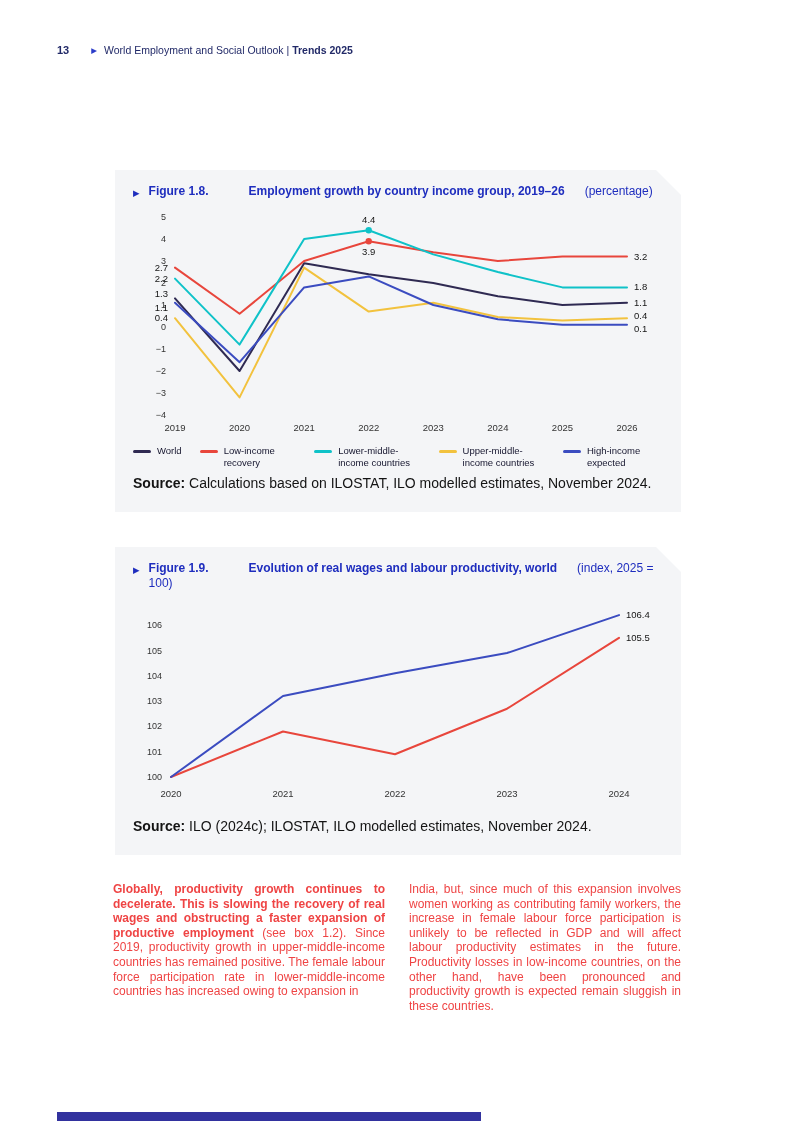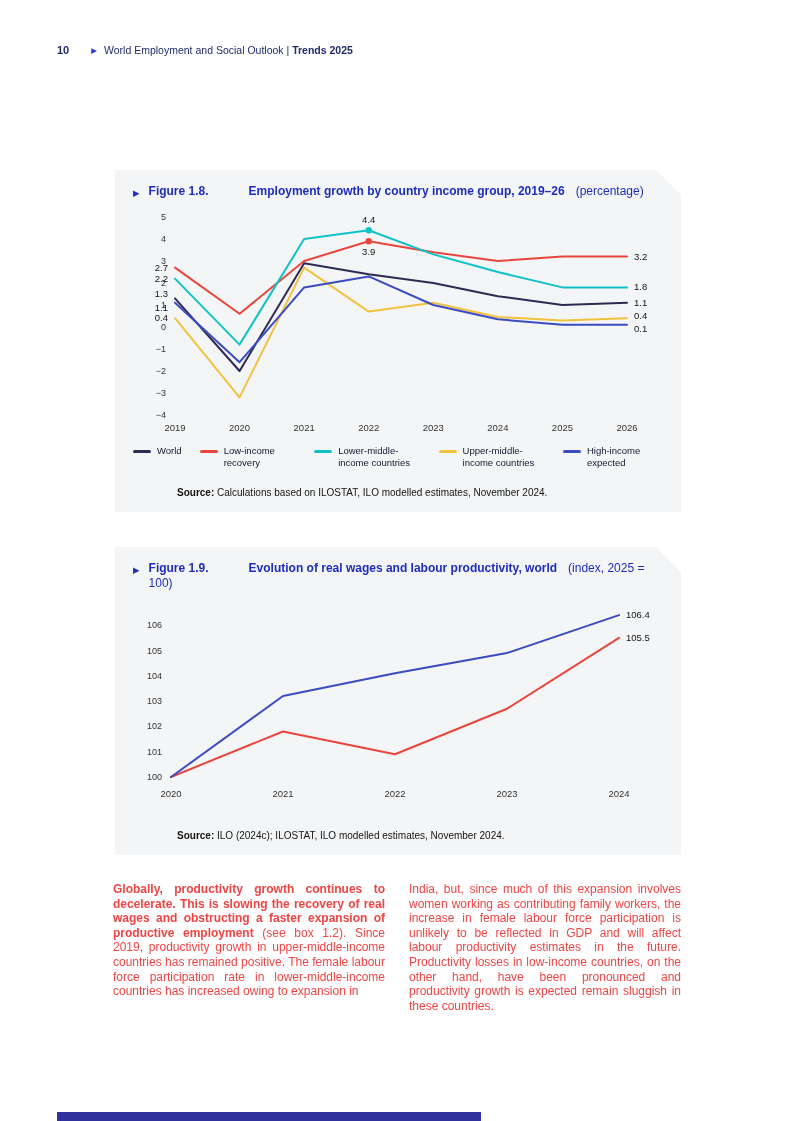--- a/index.html
+++ b/index.html
@@ -18,51 +18,51 @@
   .panel { position:absolute; left:115px; width:566px; background:#f4f5f7;
     clip-path: polygon(0 0, calc(100% - 25px) 0, 100% 25px, 100% 100%, 0 100%);
     padding:14px 18px; }
   .panel1 { top:170px; height:342px; }
   .panel2 { top:547px; height:308px; }
 
   .fig-title { display:flex; align-items:flex-start; color:#1e2dbe; font-size:12px; line-height:15px; margin-bottom:6px; }
   .fig-title .arr { color:#1e2dbe; font-size:8.5px; margin-right:9px; position:relative; top:2px; }
   .fig-label { font-weight:bold; margin-right:24px; }
   .fig-text { font-weight:bold;margin-left:16px; }
-  .fig-suffix { font-weight:normal; margin-left:11px; }
+  .fig-suffix { font-weight:normal; margin-left:20px; }
 
   svg text { font-family:"Liberation Sans", sans-serif; }
   svg .tick { font-size:9px; fill:#333333; }
   svg .xlab { font-size:9.5px; fill:#333333; }
   svg .dlab { font-size:9.5px; fill:#141414; }
 
   .legend { display:flex; justify-content:center; gap:18px; margin-top:4px; }
   .legend-item { display:flex; align-items:flex-start; gap:6px; }
   .swatch { width:18px; height:3px; border-radius:2px; margin-top:5px; flex:none; }
   .legend-label { font-size:9.5px; color:#15152e; line-height:1.25; max-width:102px; }
   .legend.one-line .legend-label { max-width:none; white-space:nowrap; }
 
-  .source { position:absolute; left:18px; bottom:14px; font-size:10px; color:#141414;margin-left:44px; }
+  .source { position:absolute; left:18px; bottom:21px; font-size:14px; color:#141414; }
   .source .b { font-weight:bold; }
 
   
   .bodytext { position:absolute; left:113px; top:882px; width:568px; display:flex; gap:24px;
     font-size:12px; line-height:14.6px; text-align:justify; color:#ef4444; }
   .bodytext .col { width:272px; }
   .bodytext .b { font-weight:bold; }
 
   .footer-band { position:absolute; left:57px; top:1112px; width:424px; height:9px; background:#32329e; }
 </style>
 </head>
 <body>
 
 <div class="page">
 
   <header class="hdr">
-    <span class="pnum">10</span>
+    <span class="pnum">13</span>
     <span class="arr">▶</span>
     <span><span>World Employment and Social Outlook | </span><span class="b">Trends 2025</span></span>
   </header>
 
   <section class="panel panel1">
     <div class="fig-title">
       <span class="arr">▶</span>
       <span><span class="fig-label">Figure 1.8.</span><span class="fig-text">Employment growth by country income group, 2019–26</span><span class="fig-suffix">(percentage)</span></span>
     </div>
     <svg id="fig1-svg" width="530" height="232" viewBox="0 0 530 232">

